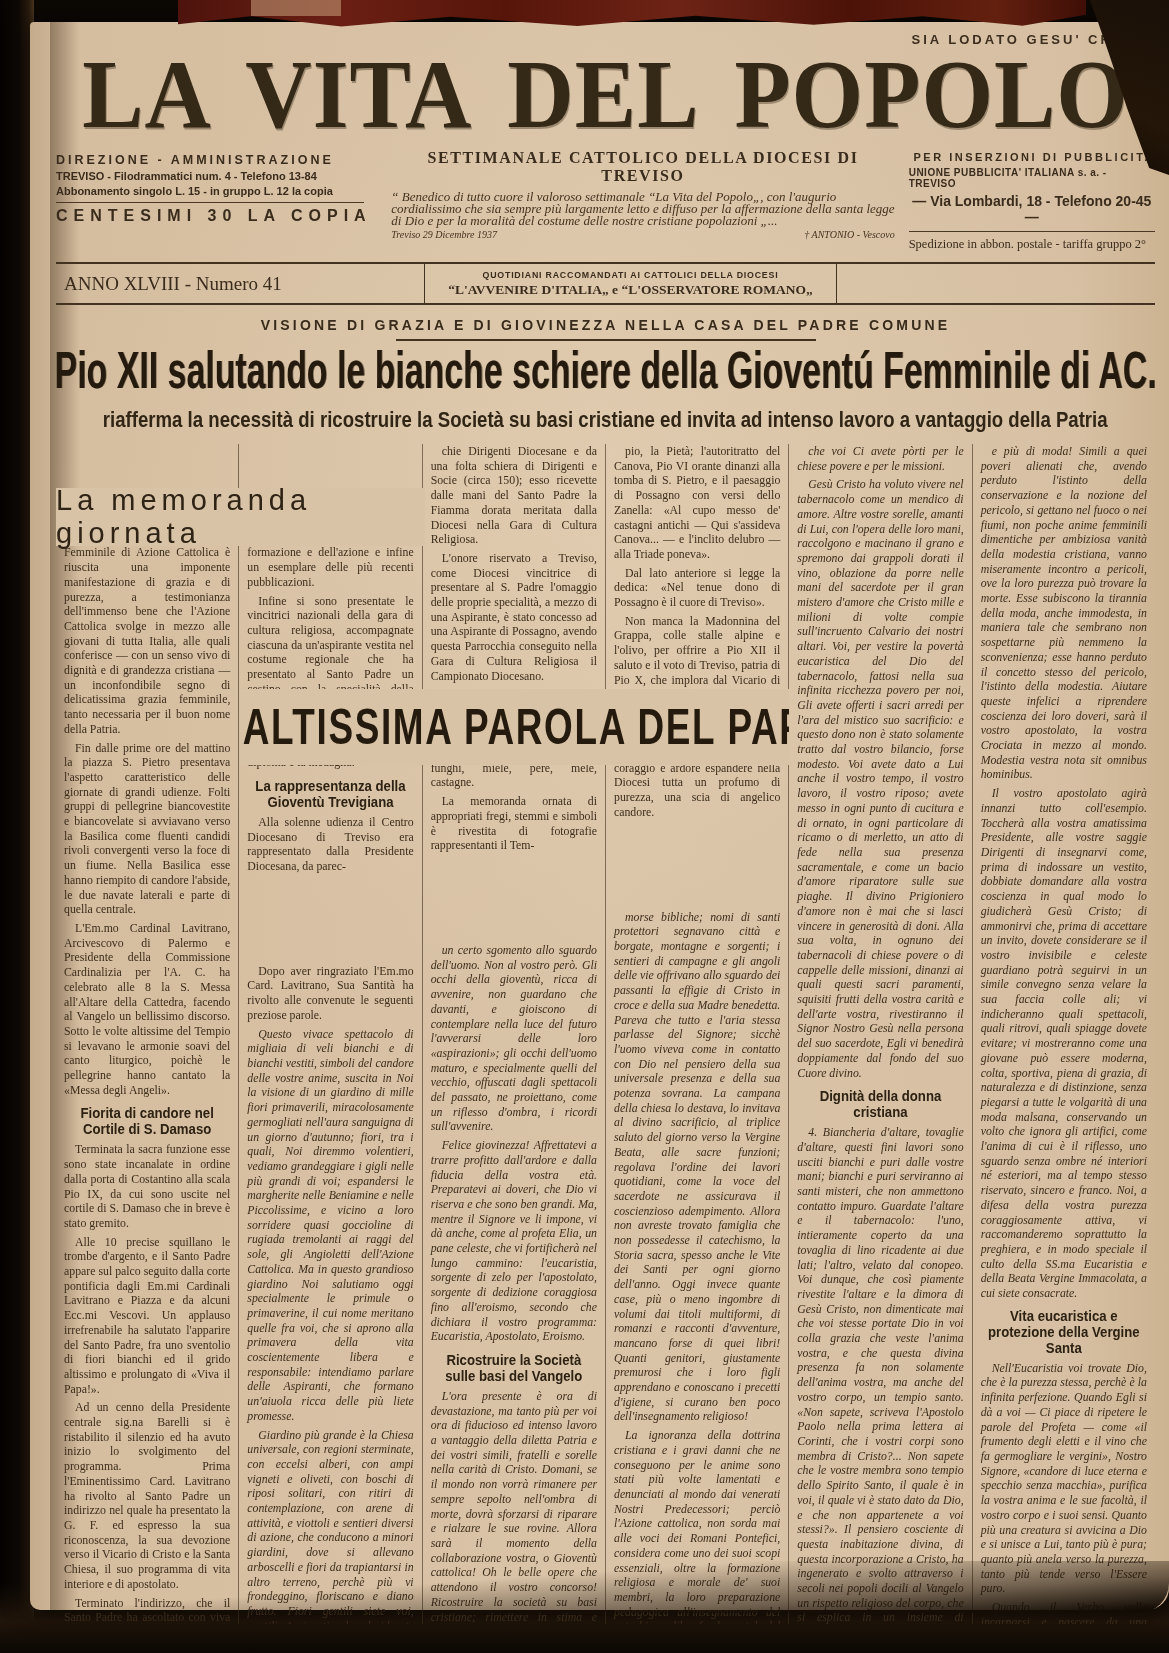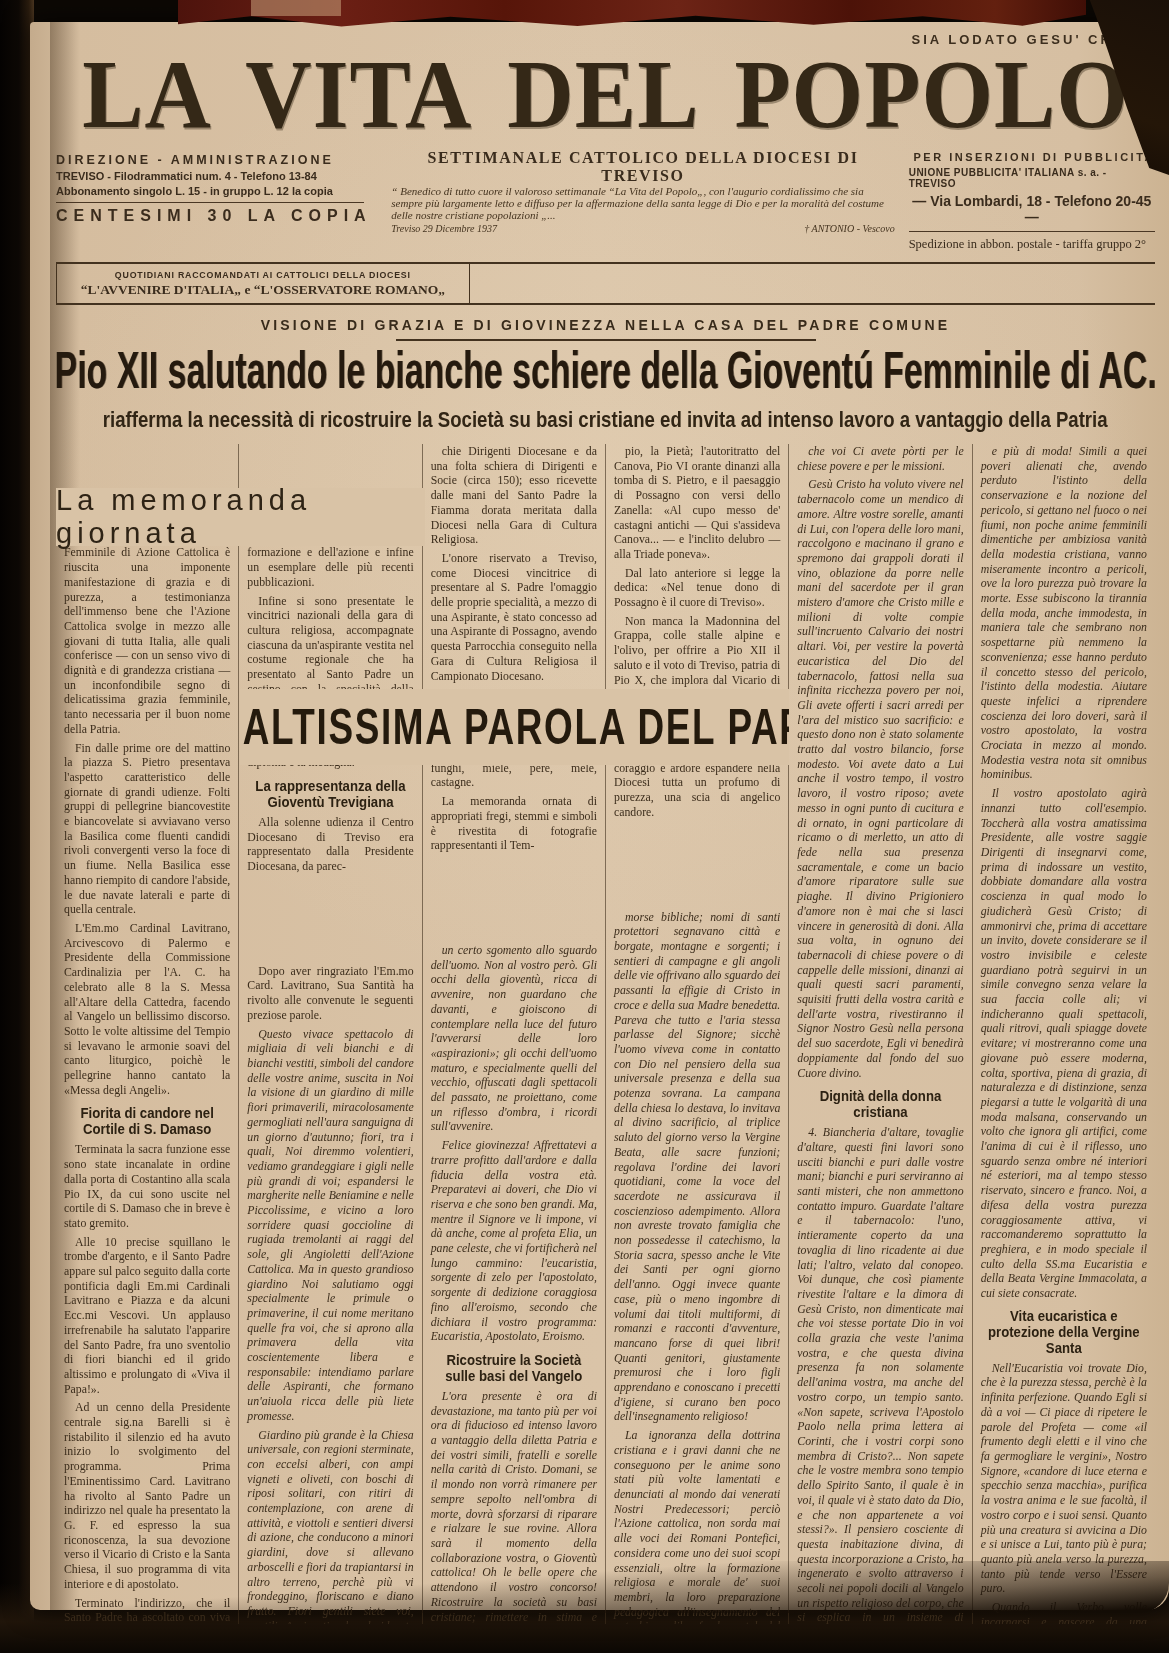--- a/index.html
+++ b/index.html
@@ -48,21 +48,21 @@
   .mh-grid{display:flex;margin-top:14px;align-items:stretch;}
   .mh-left{width:30%;padding-top:4px;}
   .mh-center{width:47%;padding:0 14px;}
   .mh-right{width:23%;padding-top:2px;}
   .mh-left .l1{font-family:"Liberation Sans",sans-serif;font-weight:bold;font-size:12.5px;letter-spacing:3px;}
   .mh-left .l2,.mh-left .l3{font-family:"Liberation Sans",sans-serif;font-weight:bold;font-size:11px;margin-top:3px;}
   .mh-left .rule{border-top:1.5px solid #4a3724;margin:5px 0 4px;width:96%;}
   .mh-left .price{font-family:"Liberation Sans",sans-serif;font-weight:bold;font-size:16px;letter-spacing:6px;}
   .mh-center .subtitle{text-align:center;font-family:"Liberation Serif",serif;font-weight:bold;
     font-size:16px;letter-spacing:1.6px;}
-  .mh-center .quote{font-style:italic;font-size:11px;line-height:12px;margin-top:0;color:#44331f;}
+  .mh-center .quote{font-style:italic;font-size:13px;line-height:12px;margin-top:6px;color:#44331f;}
   .mh-center .qrow{display:flex;justify-content:space-between;font-style:italic;font-size:10px;margin-top:2px;color:#44331f;}
   .mh-right div{font-family:"Liberation Sans",sans-serif;}
   .mh-right .r1{font-weight:bold;font-size:11px;letter-spacing:2.5px;text-align:right;}
   .mh-right .r2{font-weight:bold;font-size:10px;letter-spacing:.5px;margin-top:4px;}
   .mh-right .r3{font-weight:bold;font-size:14px;margin-top:4px;text-align:center;}
   .mh-right .rule{border-top:1.5px solid #4a3724;margin:6px 0 5px;}
   .mh-right .r4{font-family:"Liberation Serif",serif;font-size:12.5px;}
 
   .band{display:flex;margin-top:10px;border-top:2px solid #43321f;border-bottom:2px solid #43321f;
     align-items:stretch;}
@@ -139,20 +139,21 @@
       <div class="mh-right">
         <div class="r1">PER INSERZIONI DI PUBBLICITA</div>
         <div class="r2">UNIONE PUBBLICITA' ITALIANA s. a. - TREVISO</div>
         <div class="r3">— Via Lombardi, 18 - Telefono 20-45 —</div>
         <div class="rule"></div>
         <div class="r4">Spedizione in abbon. postale - tariffa gruppo 2°</div>
       </div>
     </div>
 
     <div class="band">
+      <div class="cell b-left">ANNO XLVIII - Numero 41</div>
       <div class="cell b-center">
         <div class="c1">QUOTIDIANI RACCOMANDATI AI CATTOLICI DELLA DIOCESI</div>
         <div class="c2">“L'AVVENIRE D'ITALIA„ e “L'OSSERVATORE ROMANO„</div>
       </div>
     </div>
 
     <div class="kicker">VISIONE DI GRAZIA E DI GIOVINEZZA NELLA CASA DEL PADRE COMUNE</div>
     <div class="kicker-rule"></div>
     <div class="main-head">
         <span>Pio XII salutando le bianche schiere della Gioventú Femminile di AC.</span>

